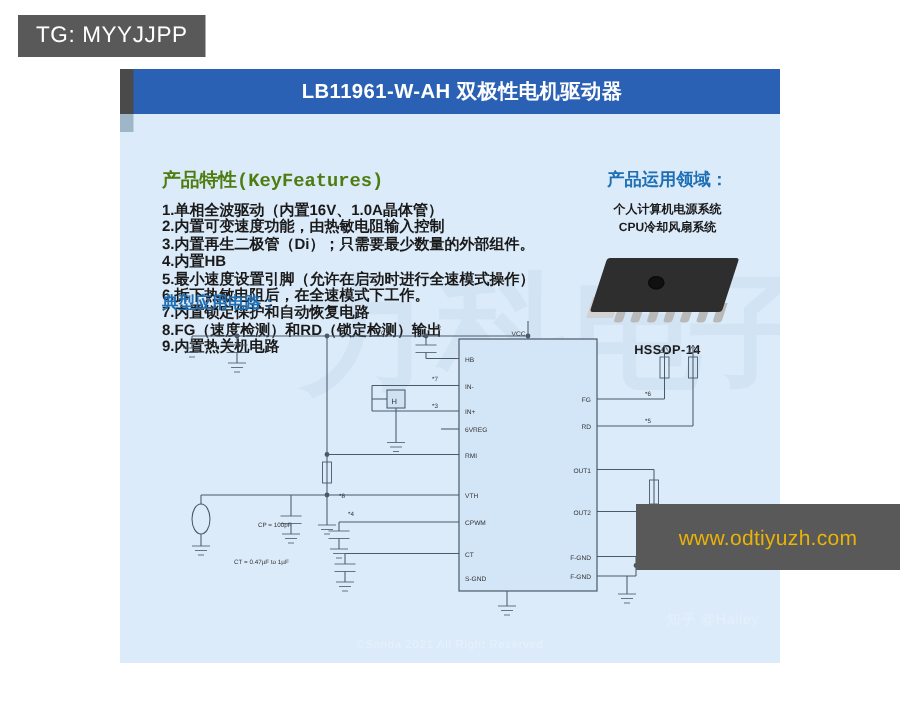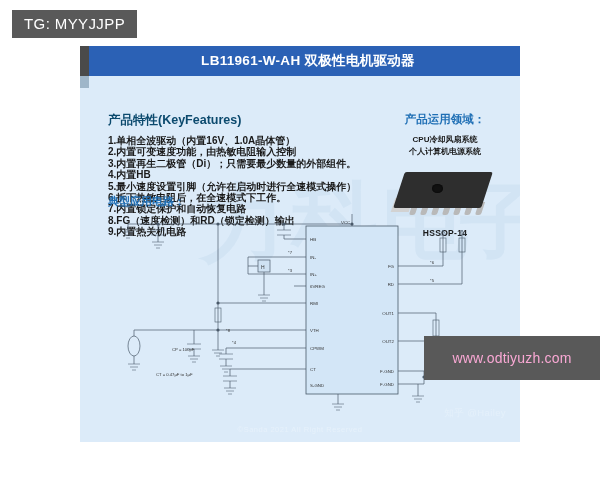--- a/index.html
+++ b/index.html
@@ -56,22 +56,23 @@
     position: absolute;
     color: #cfe2f3; opacity: .75;
     font-family: "DejaVu Serif", "Liberation Serif", serif;
     font-weight: bold;
     user-select: none;
   }
 
   
   .col-left { position: absolute; left: 28px; top: 36px; width: 250px; }
   .sec-title {
-    color: #0c4a6e; font-size: 12.5px; font-weight: bold;
+    color: #4d7c0f; font-size: 12.5px; font-weight: bold;
     margin: 0 0 6px 0;
+    font-family: Liberation Mono, monospace;
   }
   .feat-list { margin: 0; padding: 0; list-style: none; }
   .feat-list li {
     color: #1a1a1a; font-size: 10px; font-weight: bold;
     line-height: 11.4px; white-space: nowrap;
   }
 
   
   .col-right {
     position: absolute; right: 0; top: 36px; width: 150px;
@@ -130,21 +131,21 @@
     color: #e4f0fb; font-size: 9.5px; letter-spacing: .4px;
   }
 
   
   .url-bar {
     position: absolute; right: 0; bottom: 0;
     width: 176px; height: 44px;
     background: #595959;
     display: flex; align-items: center; justify-content: center;
   }
-  .url-text { color: #f9a8d4; font-size: 14px; letter-spacing: .2px; }
+  .url-text { color: #eab308; font-size: 14px; letter-spacing: .2px; }
 
   .ic-label { font-size: 4.4px; fill: #333; font-family: "Liberation Sans", sans-serif; }
   .ic-label-r { font-size: 4.4px; fill: #333; text-anchor: end; font-family: "Liberation Sans", sans-serif; }
   .ic-note { font-size: 4.2px; fill: #333; font-family: "Liberation Sans", sans-serif; }
   .ic-cap { font-size: 4.2px; fill: #333; font-family: "Liberation Sans", sans-serif; }
   .wire { stroke: #4a5a6a; stroke-width: .7; fill: none; }
   .thin { stroke: #4a5a6a; stroke-width: .55; fill: none; }
 </style>
 </head>
 <body>
@@ -180,22 +181,22 @@
           <li>5.最小速度设置引脚（允许在启动时进行全速模式操作）</li>
           <li>6.拆下热敏电阻后，在全速模式下工作。</li>
           <li>7.内置锁定保护和自动恢复电路</li>
           <li>8.FG（速度检测）和RD（锁定检测）输出</li>
           <li>9.内置热关机电路</li>
         </ul>
       </div>
 
       <div class="col-right">
         <div class="sec-title-r">产品运用领域：</div>
+        <div class="app-line">个人计算机电源系统</div>
         <div class="app-line">CPU冷却风扇系统</div>
-        <div class="app-line">个人计算机电源系统</div>
 
         <div class="chip-wrap">
           <div class="chip-lead"></div>
           <div class="chip-pin" style="left:26px; top:34px;"></div>
           <div class="chip-pin" style="left:37px; top:34px;"></div>
           <div class="chip-pin" style="left:48px; top:34px;"></div>
           <div class="chip-pin" style="left:59px; top:34px;"></div>
           <div class="chip-pin" style="left:70px; top:34px;"></div>
           <div class="chip-pin" style="left:81px; top:34px;"></div>
           <div class="chip-pin" style="left:92px; top:34px;"></div>

